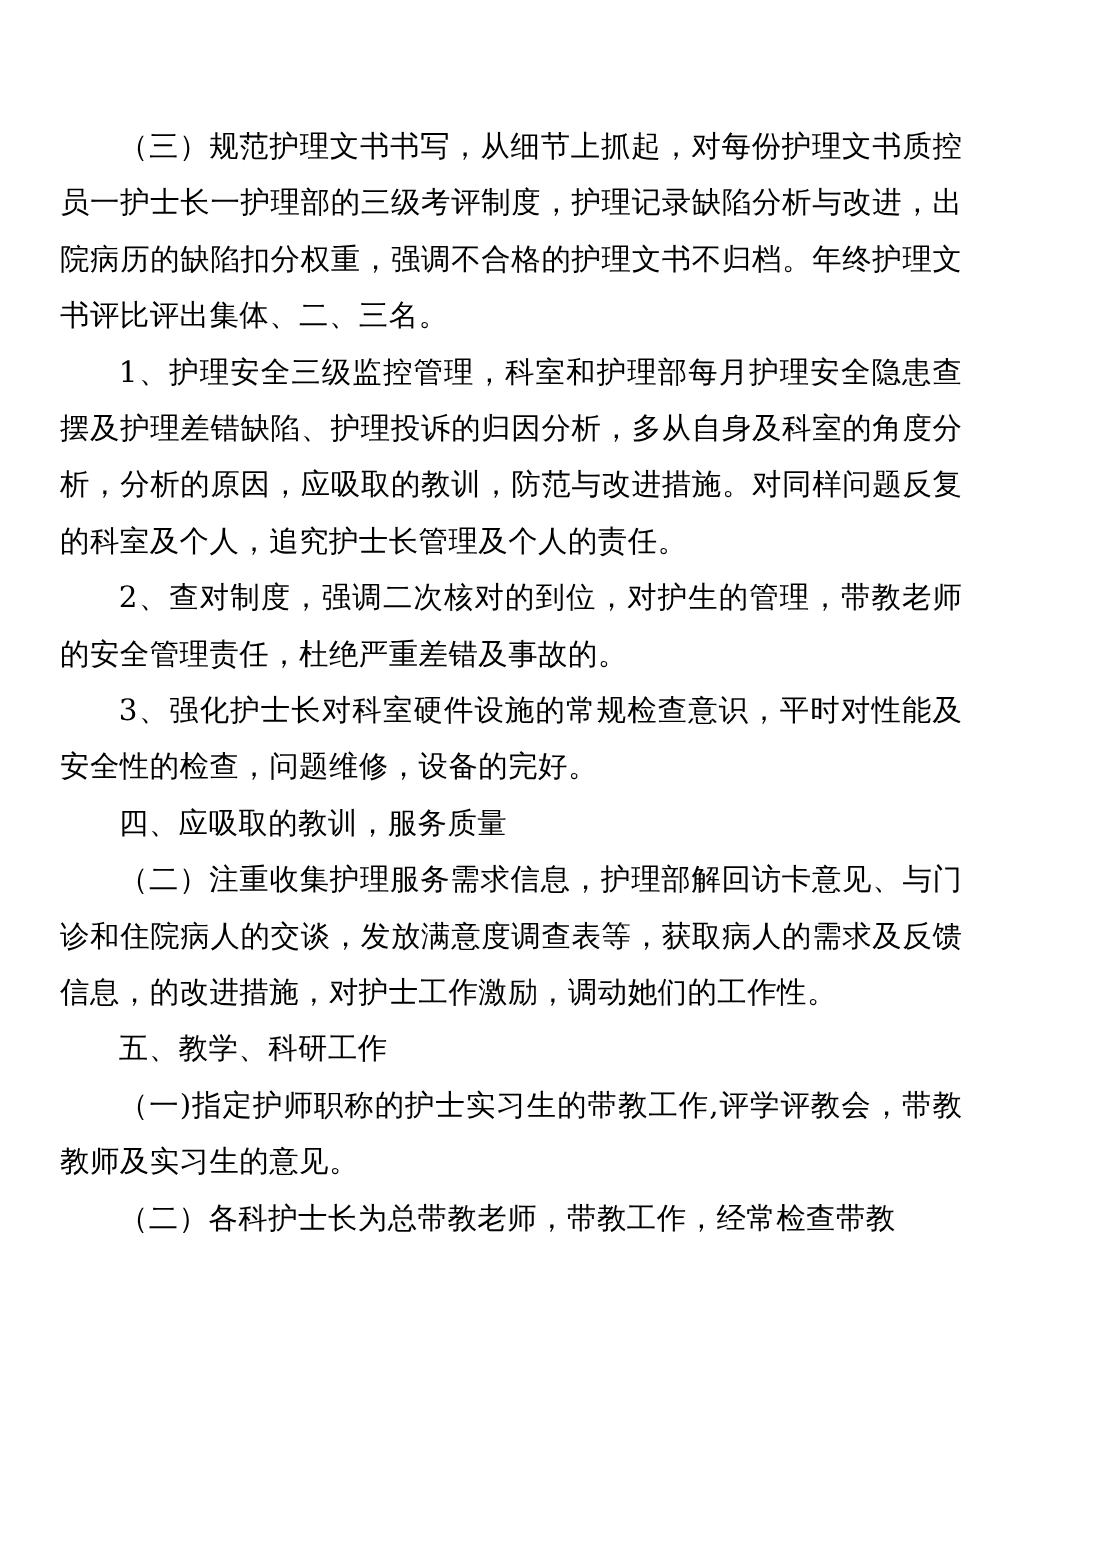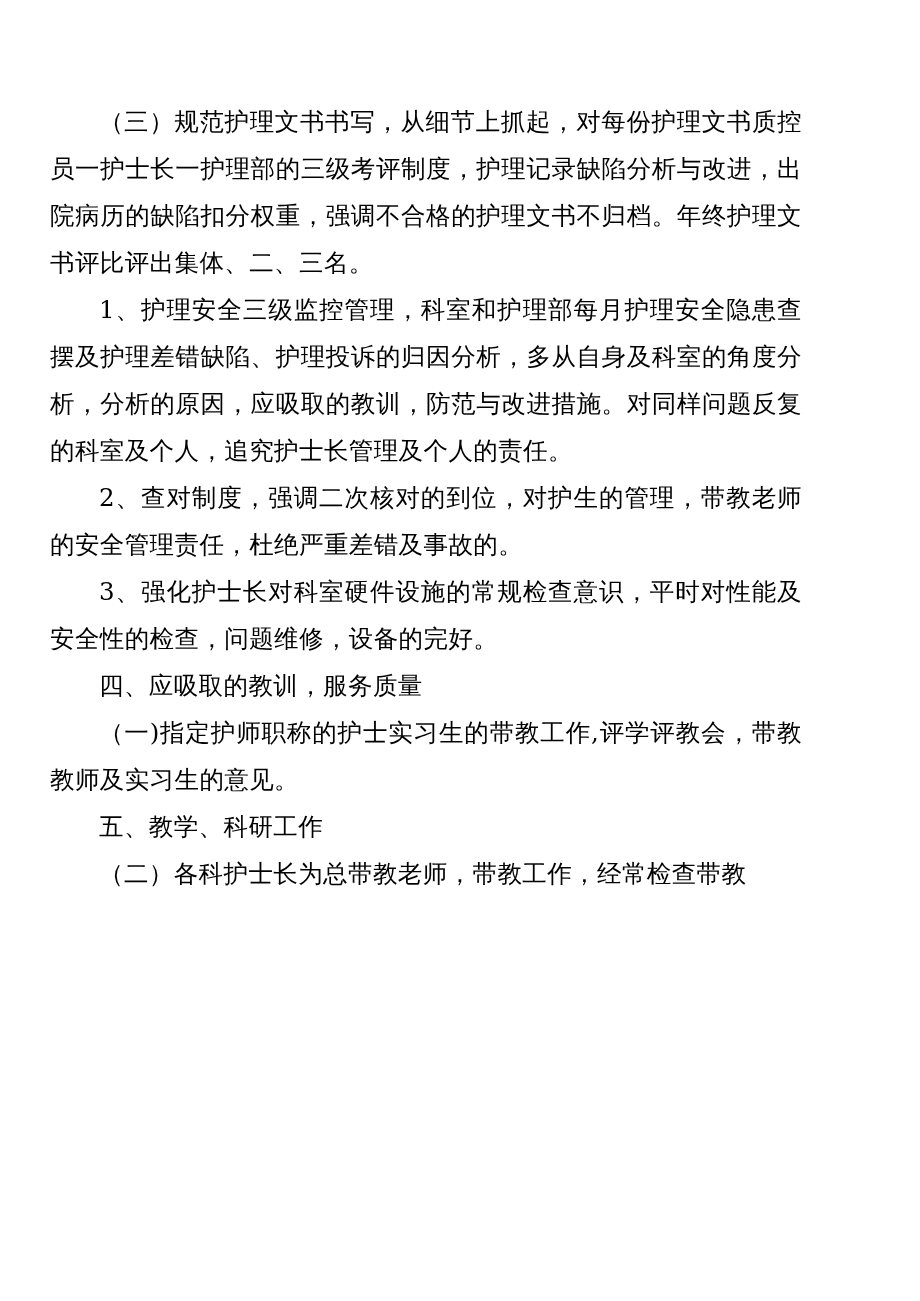--- a/index.html
+++ b/index.html
@@ -36,17 +36,18 @@
 </head>
 <body>
 
 <div class="page">
   <div class="doc-body">
     <p class="para">（三）规范护理文书书写，从细节上抓起，对每份护理文书质控员一护士长一护理部的三级考评制度，护理记录缺陷分析与改进，出院病历的缺陷扣分权重，强调不合格的护理文书不归档。年终护理文书评比评出集体、二、三名。</p>
     <p class="para">1、护理安全三级监控管理，科室和护理部每月护理安全隐患查摆及护理差错缺陷、护理投诉的归因分析，多从自身及科室的角度分析，分析的原因，应吸取的教训，防范与改进措施。对同样问题反复的科室及个人，追究护士长管理及个人的责任。</p>
     <p class="para">2、查对制度，强调二次核对的到位，对护生的管理，带教老师的安全管理责任，杜绝严重差错及事故的。</p>
     <p class="para">3、强化护士长对科室硬件设施的常规检查意识，平时对性能及安全性的检查，问题维修，设备的完好。</p>
     <p class="para">四、应吸取的教训，服务质量</p>
+    <p class="para">（二）注重收集护理服务需求信息，护理部解回访卡意见、与门诊和住院病人的交谈，发放满意度调查表等，获取病人的需求及反馈信息，的改进措施，对护士工作激励，调动她们的工作性。</p>
+    <p class="para">五、教学、科研工作</p>
     <p class="para">（一)指定护师职称的护士实习生的带教工作,评学评教会，带教教师及实习生的意见。</p>
-    <p class="para">五、教学、科研工作</p>
     <p class="para">（二）各科护士长为总带教老师，带教工作，经常检查带教</p>
   </div>
 </div>
 
 </body></html>

